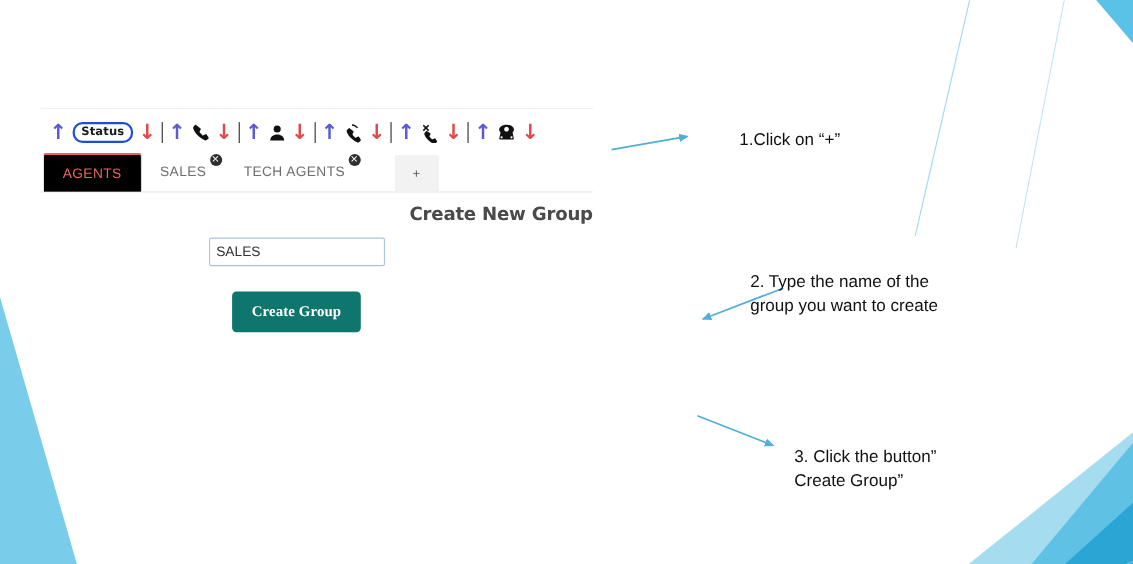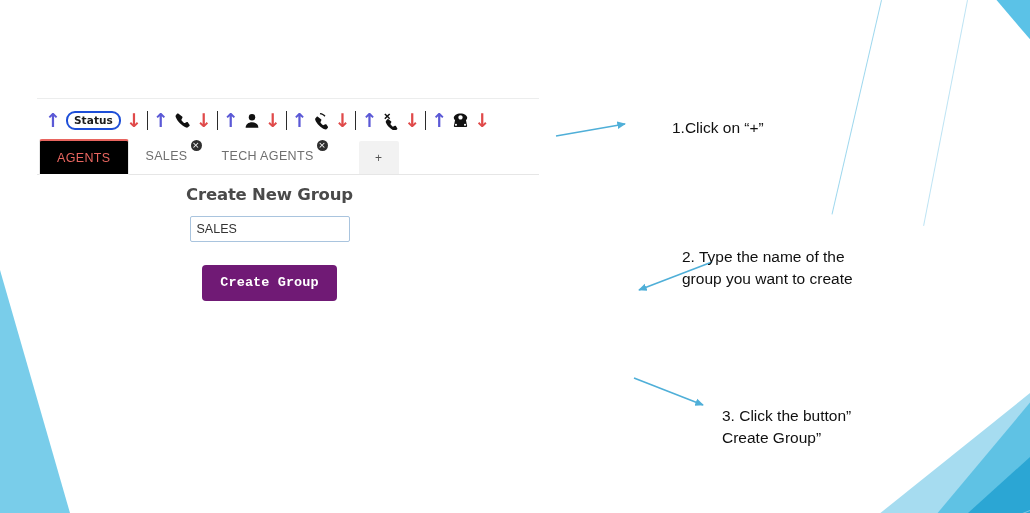--- a/index.html
+++ b/index.html
@@ -218,47 +218,48 @@
     width: 539px;
     text-align: center;
   }
   .form-title {
     font-family: "DejaVu Sans", sans-serif;
     font-size: 16.5px;
     font-weight: bold;
     color: #4a4a4a;
     letter-spacing: -.2px;
     margin: 0 0 12px 0;
+    text-align: right;
   }
   .group-input {
     width: 160px;
     height: 26px;
     padding: 0 6px;
     font-size: 12.5px;
     color: #333;
     border: 1px solid #a9c4de;
     border-radius: 2px;
     outline: none;
     box-sizing: border-box;
     background: #fff;
     font-family: "Liberation Sans", sans-serif;
     caret-color: #000;
   }
   .btn-row { margin-top: 23px; }
   .create-btn {
-    background: #701a75;
+    background: #0f766e;
     color: #ffffff;
     border: none;
     border-radius: 4px;
     padding: 10px 18px 11px;
     font-size: 13.5px;
     font-weight: bold;
     letter-spacing: .1px;
     cursor: pointer;
-    font-family: Liberation Mono, monospace;
+    font-family: Liberation Serif, serif;
   }
 
   
   .note {
     position: absolute;
     font-family: "Liberation Sans", sans-serif;
     font-size: 15.5px;
     color: #101010;
     line-height: 1.45;
     white-space: pre-line;

